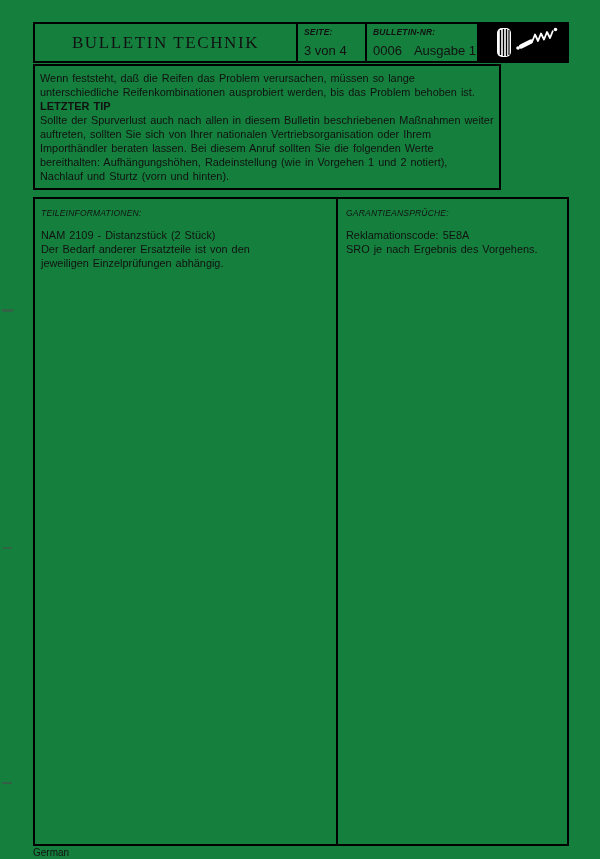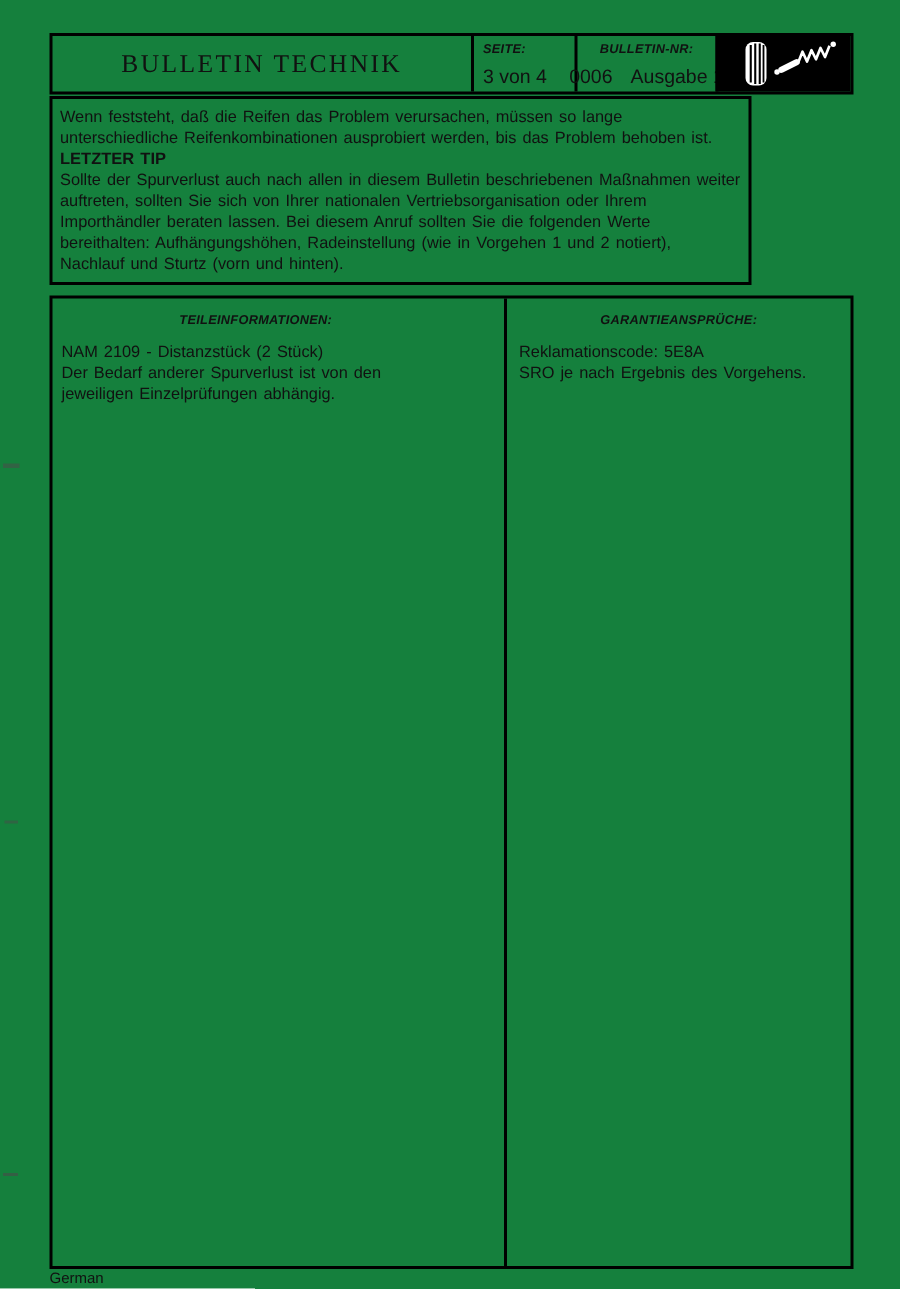--- a/index.html
+++ b/index.html
@@ -33,21 +33,21 @@
     font-family: "Liberation Serif", serif;
     font-size: 17px; letter-spacing: 1.6px; font-weight: 500;
     white-space: nowrap;
   }
   .hdr-cell {
     border-left: 2px solid #000;
     padding: 3px 6px 2px 6px;
     display: flex; flex-direction: column; justify-content: space-between;
   }
   .cell-seite { width: 69px; }
-  .cell-nr { width: 94px; align-items: center; }
+  .cell-nr { width: 112px; }
   .hdr-label {
     font-size: 8.5px; font-weight: bold; font-style: italic;
     letter-spacing: .2px; white-space: nowrap;
   }
   .hdr-value { font-size: 13px; white-space: nowrap; padding-bottom: 1px; }
   .hdr-value .gap { display: inline-block; width: 12px; }
   .logo-cell {
     width: 90px; background: #000; border-left: 2px solid #000;
     display: flex; align-items: center; justify-content: center;
   }
@@ -66,22 +66,22 @@
 
   
   .cols {
     position: absolute; left: 33px; top: 197px; width: 536px; height: 649px;
     border: 2px solid #000;
     display: flex; align-items: stretch;
   }
   .col-left  { width: 273px; padding: 9px 8px 8px 6px; }
   .col-right { flex: 1 1 auto; border-left: 2px solid #000; padding: 9px 8px 8px 8px; margin-left: 28px; }
   .col-label {
-    font-size: 8.5px; font-weight: bold; font-style: italic;
-    letter-spacing: .2px; margin-bottom: 10px; text-align: center;
+    font-size: 8.5px; font-weight: normal; font-style: italic;
+    letter-spacing: .2px; margin-bottom: 10px;
   }
   .col-line { font-size: 10.9px; line-height: 14px; word-spacing: 1px; }
 
   
   .footer-lang {
     position: absolute; left: 33px; top: 847px;
     font-size: 10px;
   }
 </style>
 </head>
@@ -125,21 +125,21 @@
   <div class="intro">
     <p>Wenn feststeht, daß die Reifen das Problem verursachen, müssen so lange unterschiedliche Reifenkombinationen ausprobiert werden, bis das Problem behoben ist.</p>
     <p class="tip-heading">LETZTER TIP</p>
     <p>Sollte der Spurverlust auch nach allen in diesem Bulletin beschriebenen Maßnahmen weiter auftreten, sollten Sie sich von Ihrer nationalen Vertriebsorganisation oder Ihrem Importhändler beraten lassen. Bei diesem Anruf sollten Sie die folgenden Werte bereithalten: Aufhängungshöhen, Radeinstellung (wie in Vorgehen 1 und 2 notiert), Nachlauf und Sturtz (vorn und hinten).</p>
   </div>
 
   <div class="cols">
     <div class="col-left">
       <div class="col-label">TEILEINFORMATIONEN:</div>
       <div class="col-line">NAM 2109 - Distanzstück (2 Stück)</div>
-      <div class="col-line">Der Bedarf anderer Spurverlust ist von den jeweiligen Einzelprüfungen abhängig.</div>
+      <div class="col-line">Der Bedarf anderer Ersatzteile ist von den jeweiligen Einzelprüfungen abhängig.</div>
     </div>
     <div class="col-right">
       <div class="col-label">GARANTIEANSPRÜCHE:</div>
       <div class="col-line">Reklamationscode: 5E8A</div>
       <div class="col-line">SRO je nach Ergebnis des Vorgehens.</div>
     </div>
   </div>
 
   <div class="footer-lang">German</div>
 

